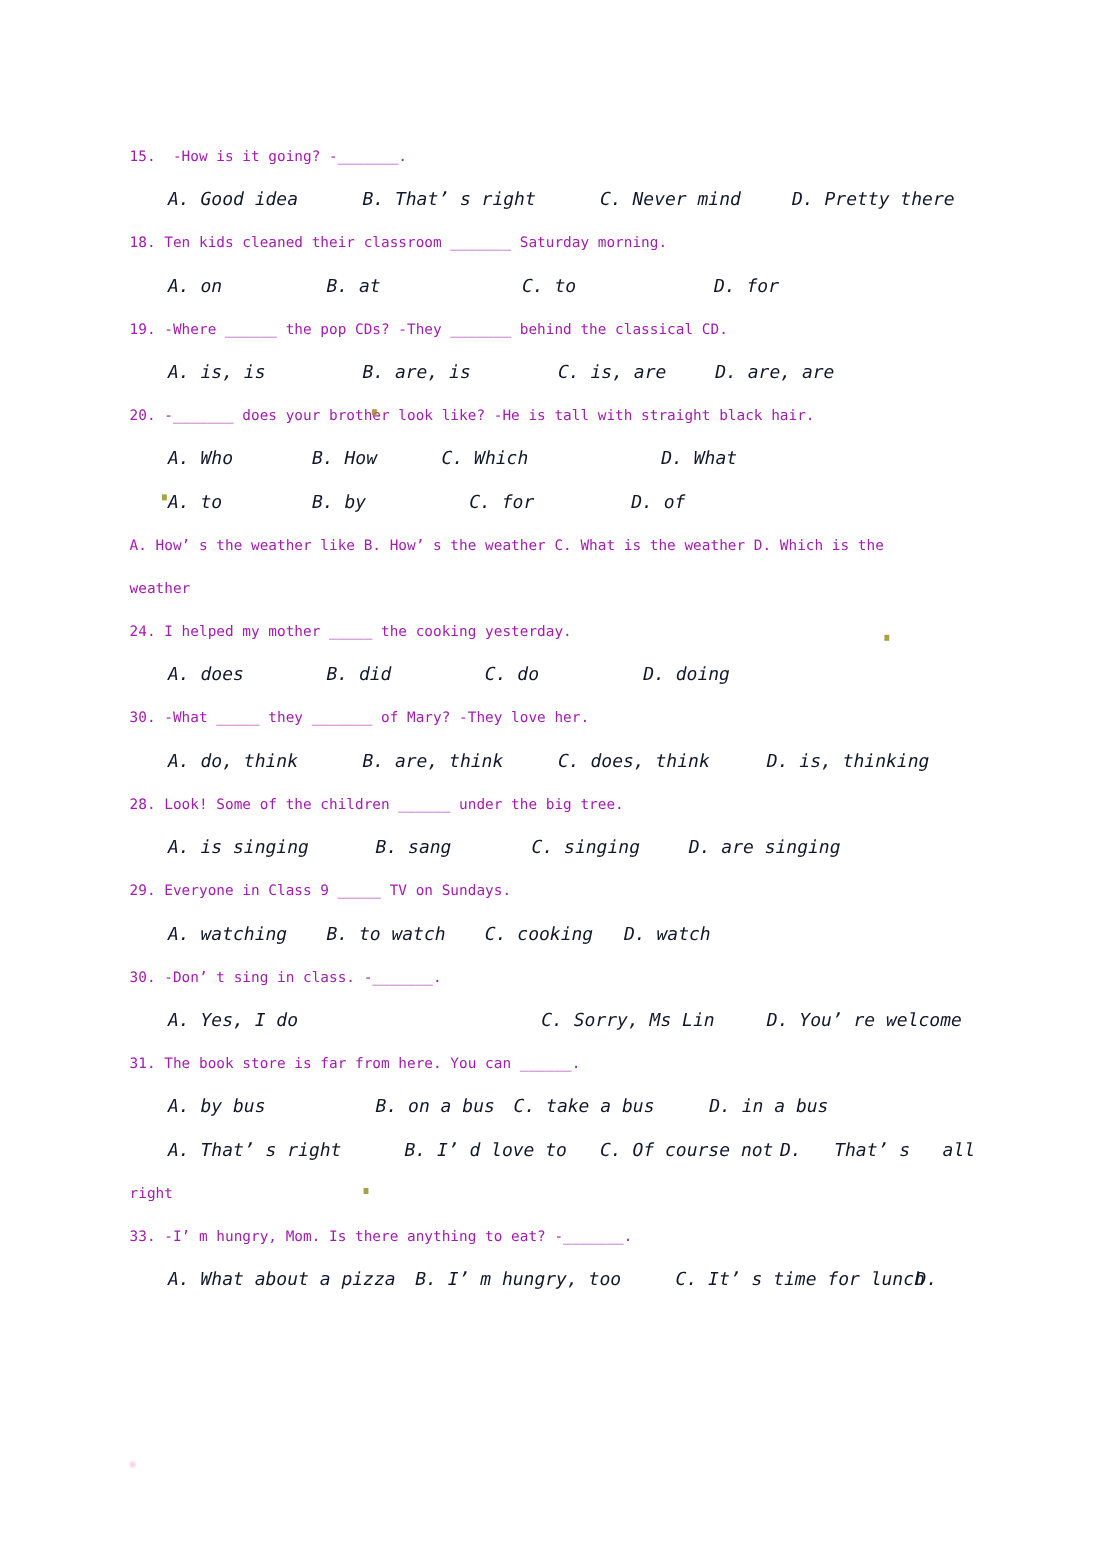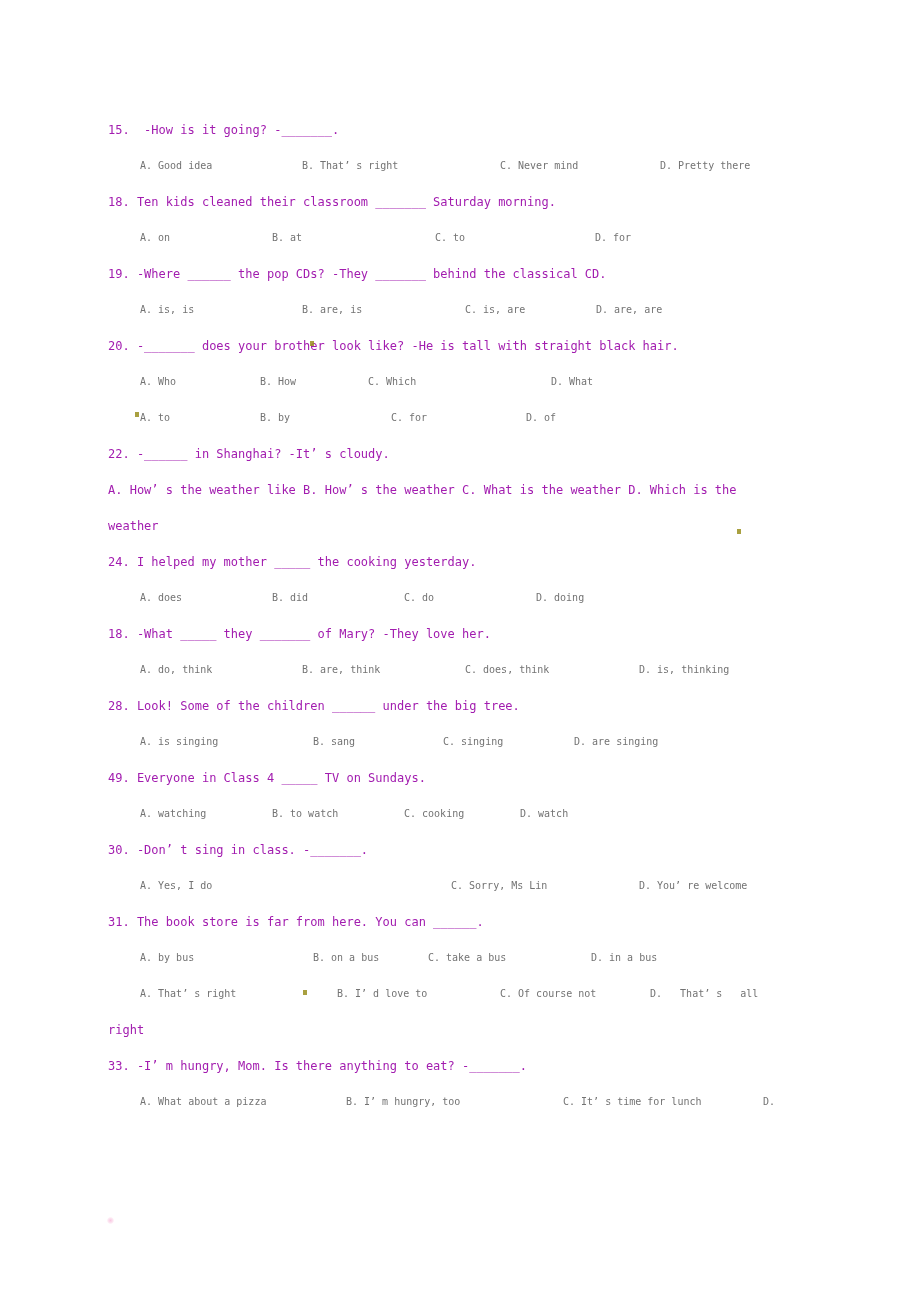--- a/index.html
+++ b/index.html
@@ -44,23 +44,24 @@
     text-indent: 0;
   }
   .q-line.cont {
     text-indent: 0;
   }
   
   .opt-row {
     position: relative;
     height: 36px;
     line-height: 36px;
-    font-size: 10px;
+    font-size: 15px;
     white-space: pre;
-    color: #737373;
+    color: #0f172a;
+    font-style: italic;
   }
   .opt {
     position: absolute;
     top: 0;
     white-space: pre;
   }
 
   
   .speckle {
     position: absolute;
@@ -115,49 +116,48 @@
       <span class="opt" style="left:443px">D. What</span>
     </div>
 
     <div class="opt-row">
       <span class="opt" style="left:32px">A. to</span>
       <span class="opt" style="left:152px">B. by</span>
       <span class="opt" style="left:283px">C. for</span>
       <span class="opt" style="left:418px">D. of</span>
     </div>
 
-    <div class="q-line stem">22. -______ in Shanghai? -It’ s cloudy.</div>
     <div class="q-line cont">A. How’ s the weather like B. How’ s the weather C. What is the weather D. Which is the</div>
     <div class="q-line cont">weather</div>
 
     <div class="q-line stem">24. I helped my mother _____ the cooking yesterday.</div>
     <div class="opt-row">
       <span class="opt" style="left:32px">A. does</span>
       <span class="opt" style="left:164px">B. did</span>
       <span class="opt" style="left:296px">C. do</span>
       <span class="opt" style="left:428px">D. doing</span>
     </div>
 
-    <div class="q-line stem">18. -What _____ they _______ of Mary? -They love her.</div>
+    <div class="q-line stem">30. -What _____ they _______ of Mary? -They love her.</div>
     <div class="opt-row">
       <span class="opt" style="left:32px">A. do, think</span>
       <span class="opt" style="left:194px">B. are, think</span>
       <span class="opt" style="left:357px">C. does, think</span>
       <span class="opt" style="left:531px">D. is, thinking</span>
     </div>
 
     <div class="q-line stem">28. Look! Some of the children ______ under the big tree.</div>
     <div class="opt-row">
       <span class="opt" style="left:32px">A. is singing</span>
       <span class="opt" style="left:205px">B. sang</span>
       <span class="opt" style="left:335px">C. singing</span>
       <span class="opt" style="left:466px">D. are singing</span>
     </div>
 
-    <div class="q-line stem">49. Everyone in Class 4 _____ TV on Sundays.</div>
+    <div class="q-line stem">29. Everyone in Class 9 _____ TV on Sundays.</div>
     <div class="opt-row">
       <span class="opt" style="left:32px">A. watching</span>
       <span class="opt" style="left:164px">B. to watch</span>
       <span class="opt" style="left:296px">C. cooking</span>
       <span class="opt" style="left:412px">D. watch</span>
     </div>
 
     <div class="q-line stem">30. -Don’ t sing in class. -_______.</div>
     <div class="opt-row">
       <span class="opt" style="left:32px">A. Yes, I do</span>

